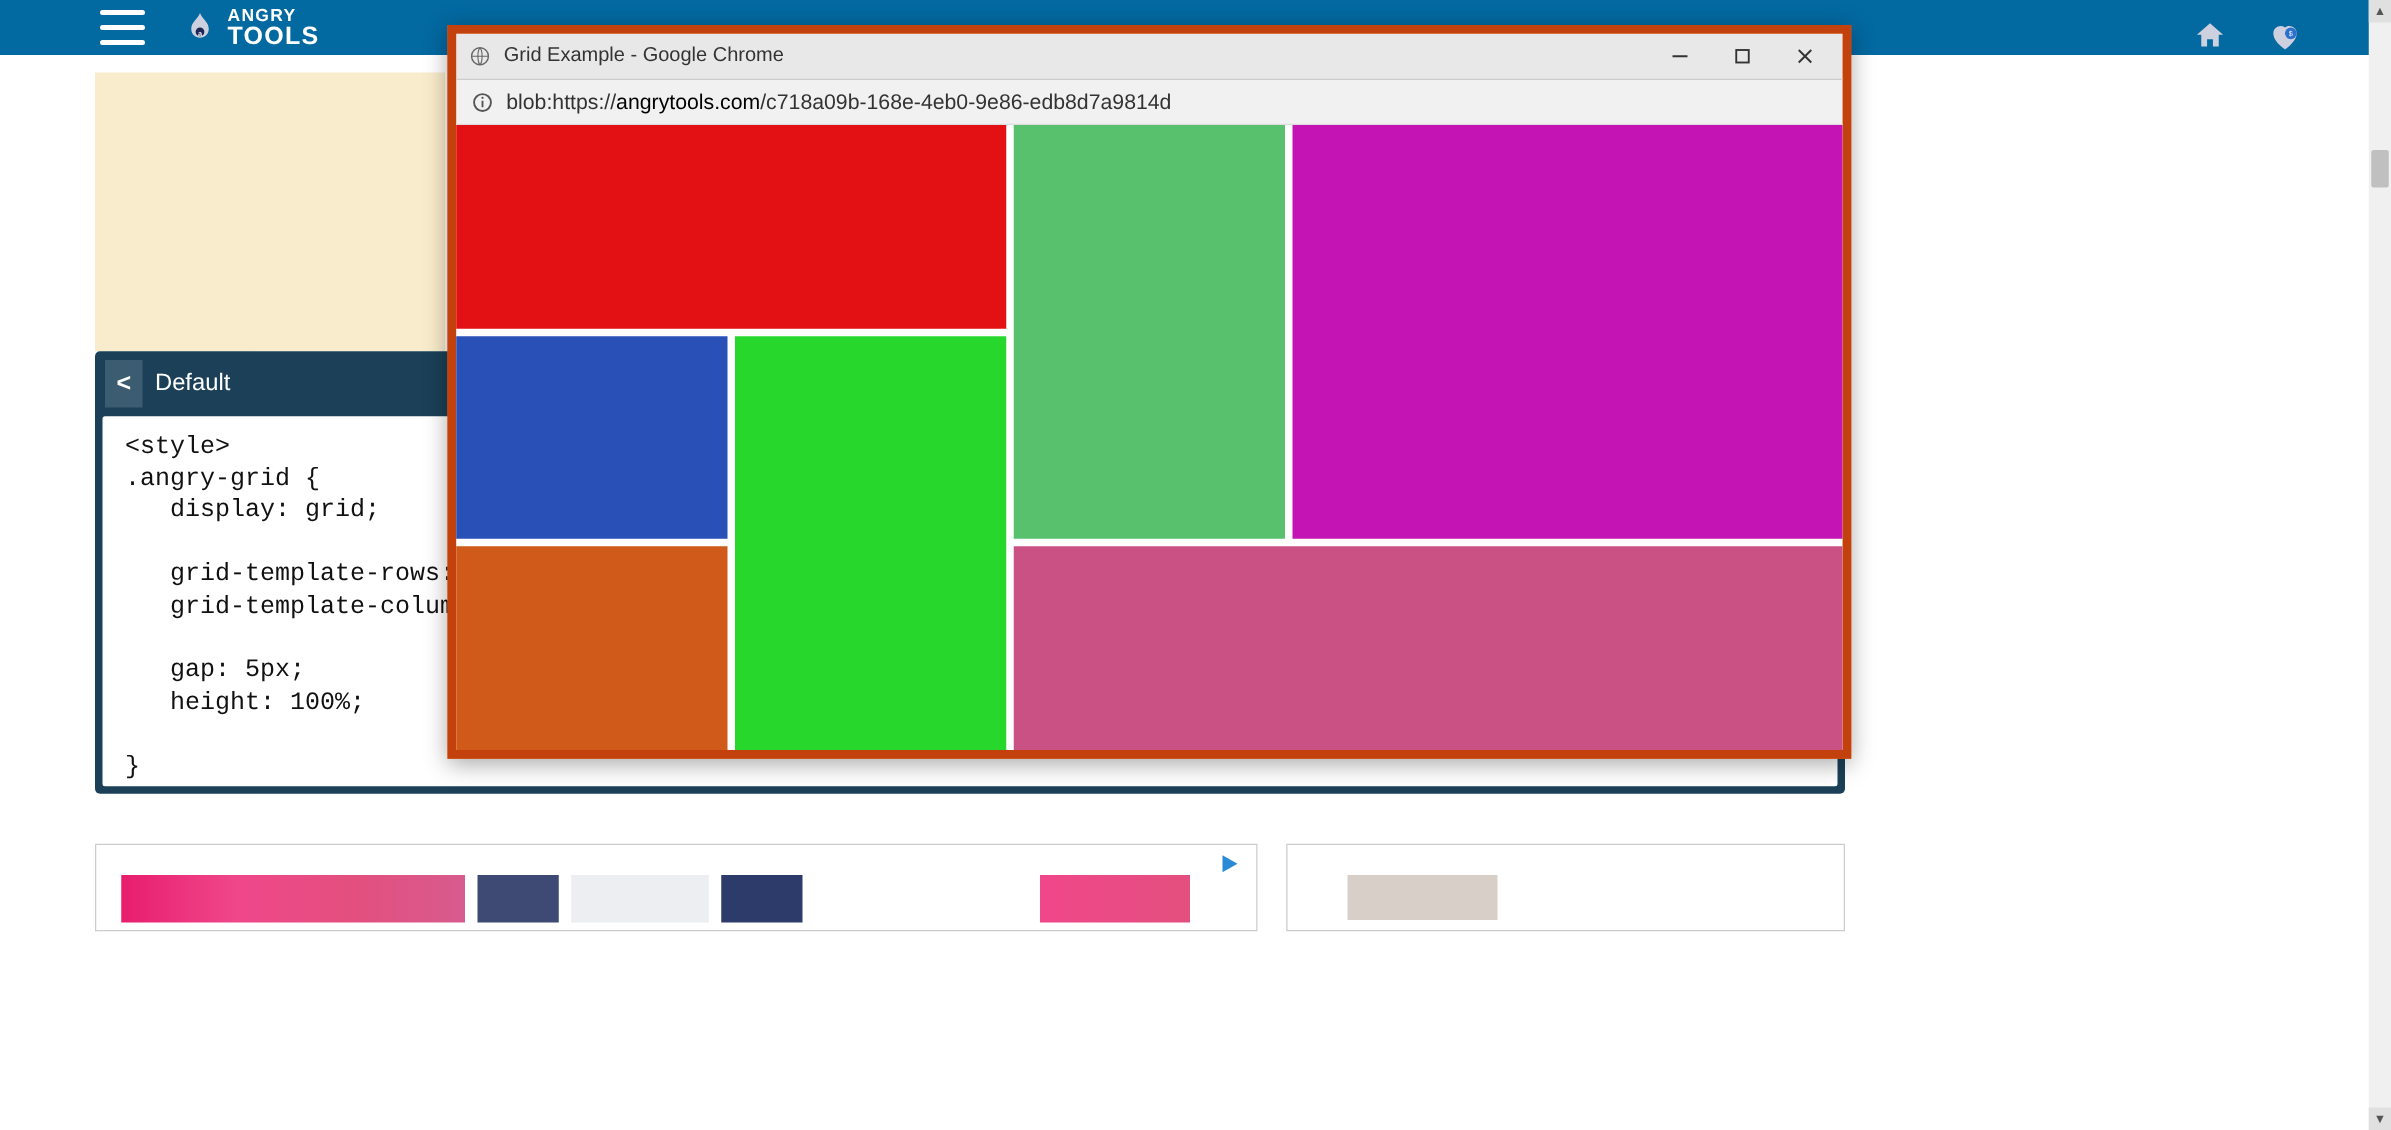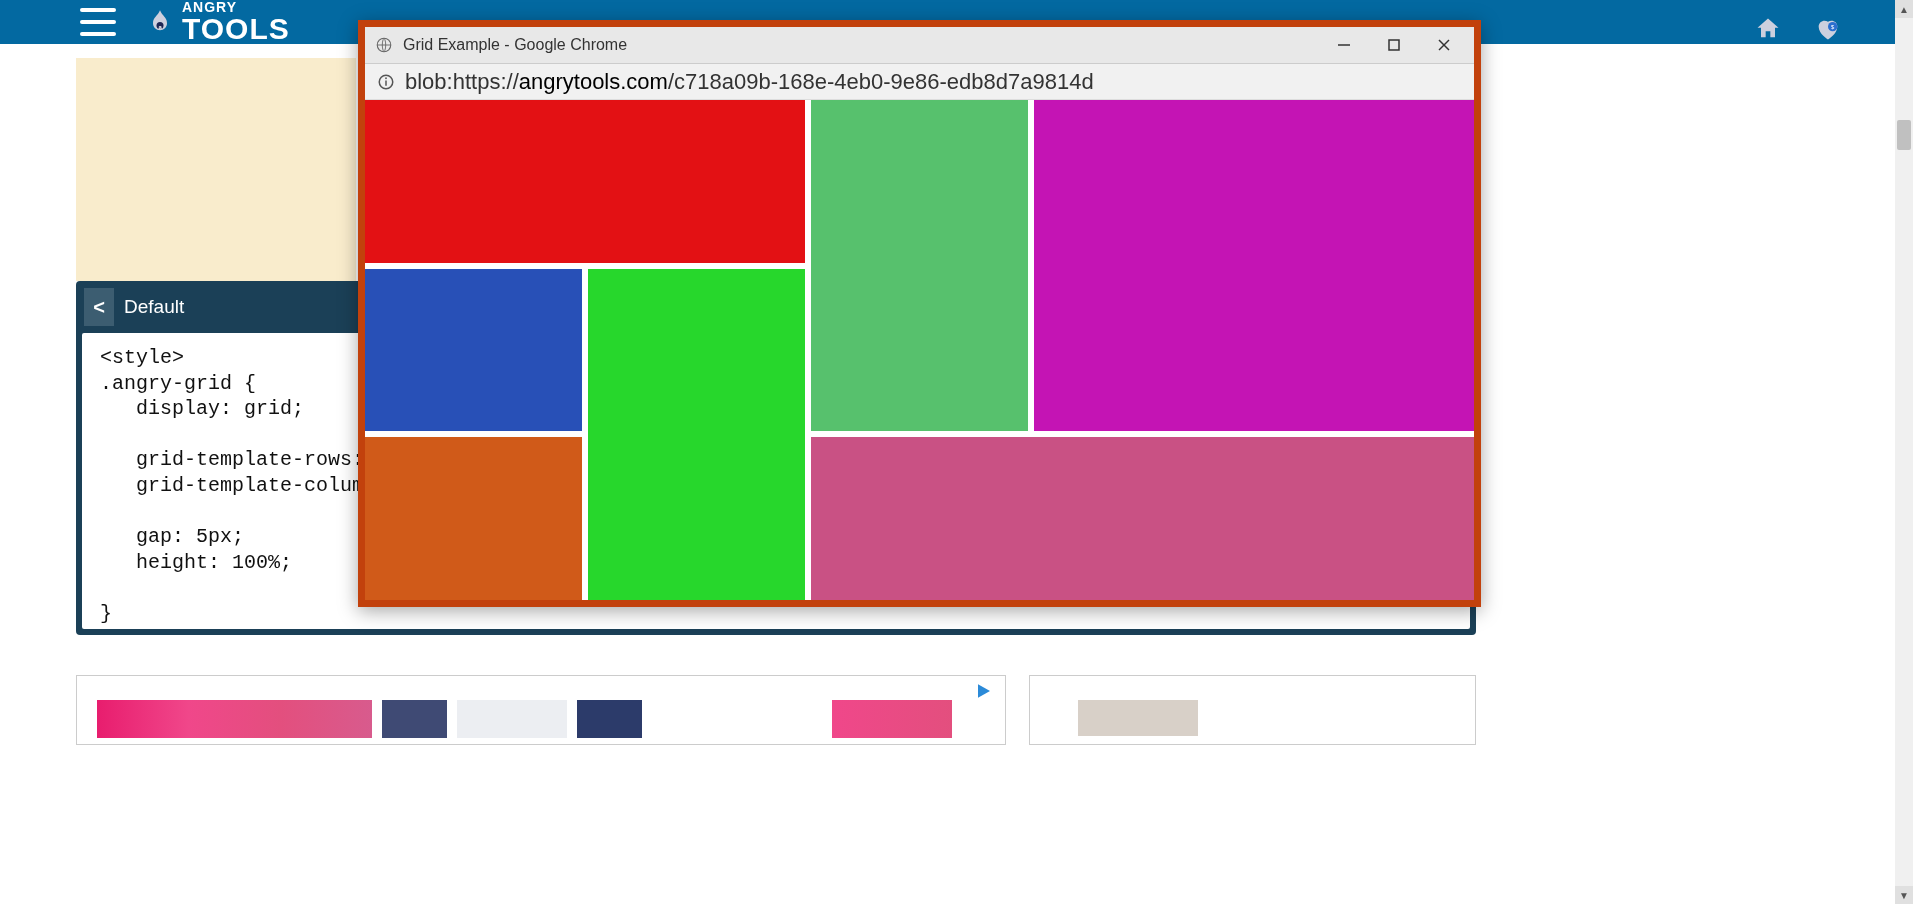--- a/index.html
+++ b/index.html
@@ -43,21 +43,21 @@
   }
   .logo-icon {
     width: 28px;
     height: 28px;
   }
   .logo-text {
     color: #fff;
     line-height: 1;
   }
   .logo-text .small { font-size: 14px; font-weight: 600; letter-spacing: 1px; }
-  .logo-text .big { font-size: 30px; font-weight: 800; letter-spacing: 1px; }
+  .logo-text .big { font-size: 20px; font-weight: 800; letter-spacing: 1px; }
 
   .topnav-right {
     position: absolute;
     right: 70px;
     top: 0;
     height: 58px;
     display: flex;
     align-items: center;
     gap: 30px;
   }
@@ -247,21 +247,21 @@
   .urlbar {
     height: 36px;
     background: #f1f1f1;
     display: flex;
     align-items: center;
     padding: 0 12px;
     gap: 10px;
     border-bottom: 1px solid #ddd;
   }
   .url-text {
-    font-size: 22px;
+    font-size: 17px;
     color: #333;
   }
   .url-text .bold { color: #000; font-weight: 500; }
 
   
   .grid-body {
     flex: 1;
     display: grid;
     grid-template-columns: 1fr 1fr 1fr 1fr 1fr;
     grid-template-rows: 1fr 1fr 1fr;

